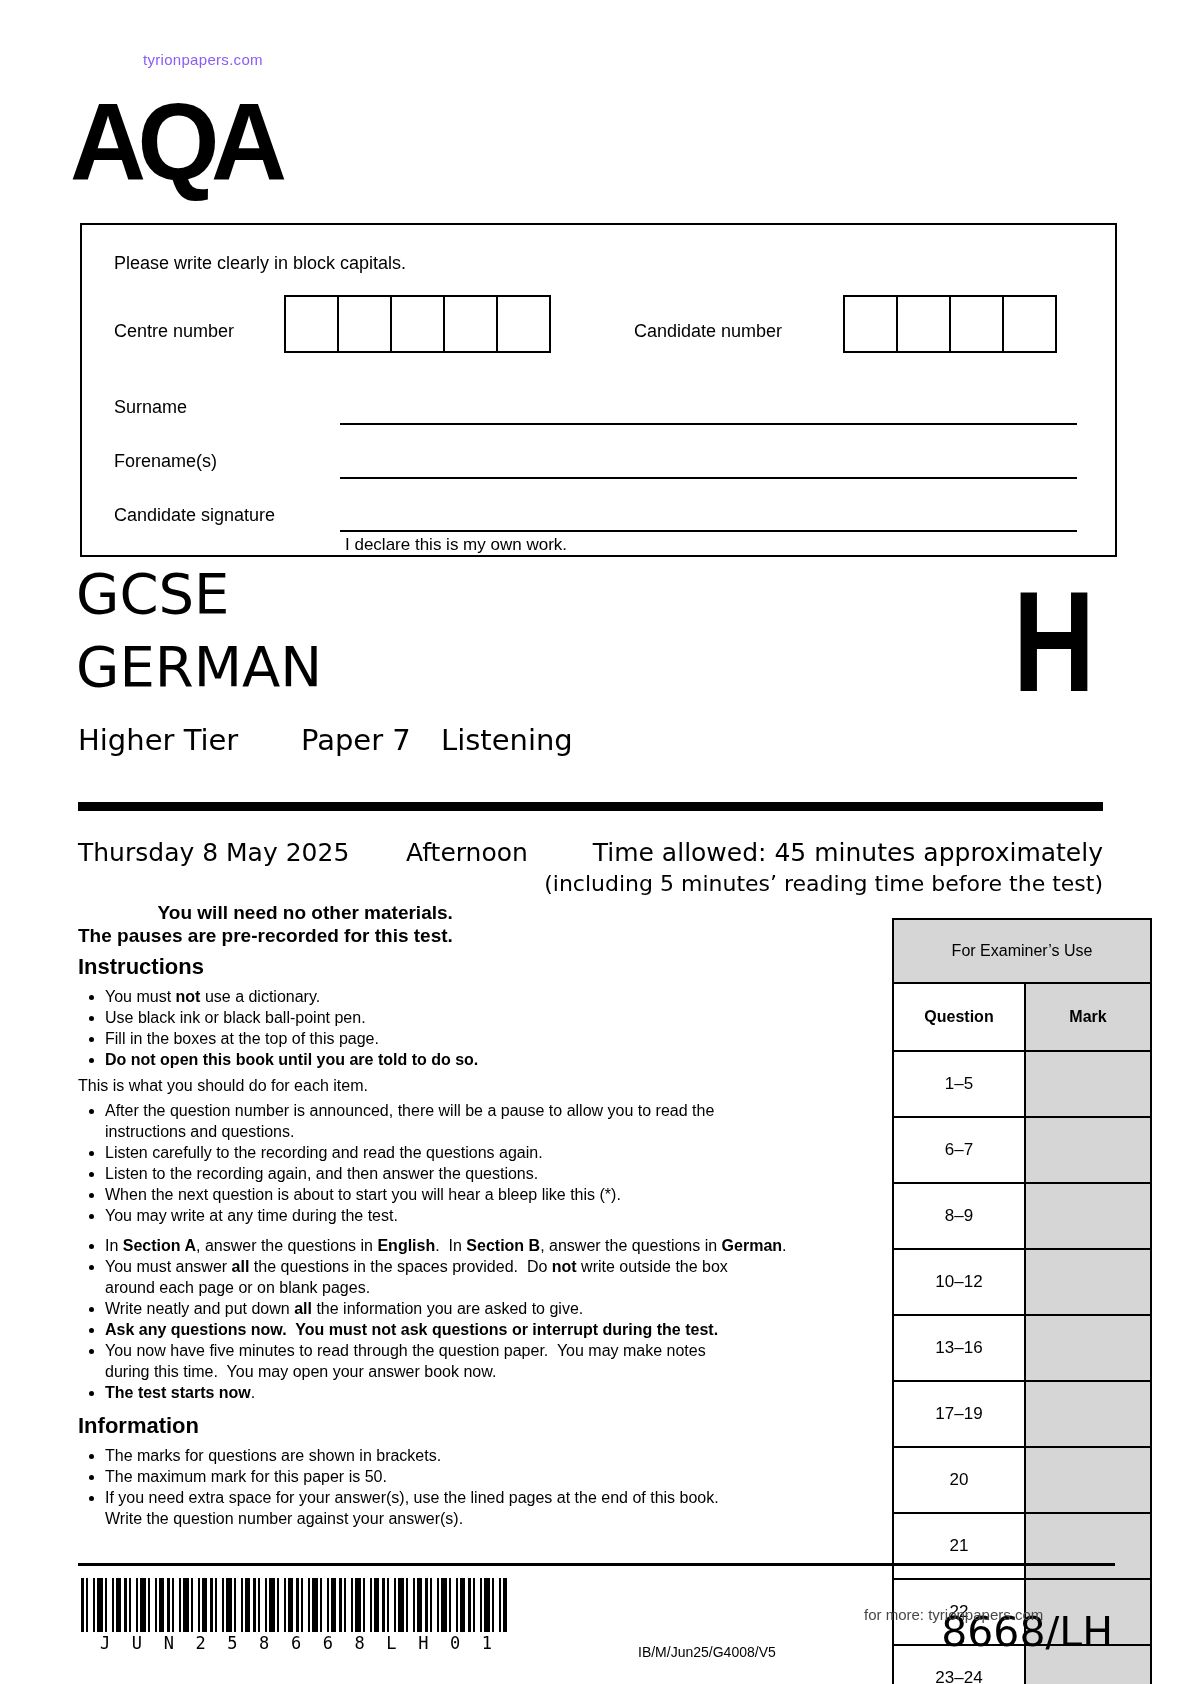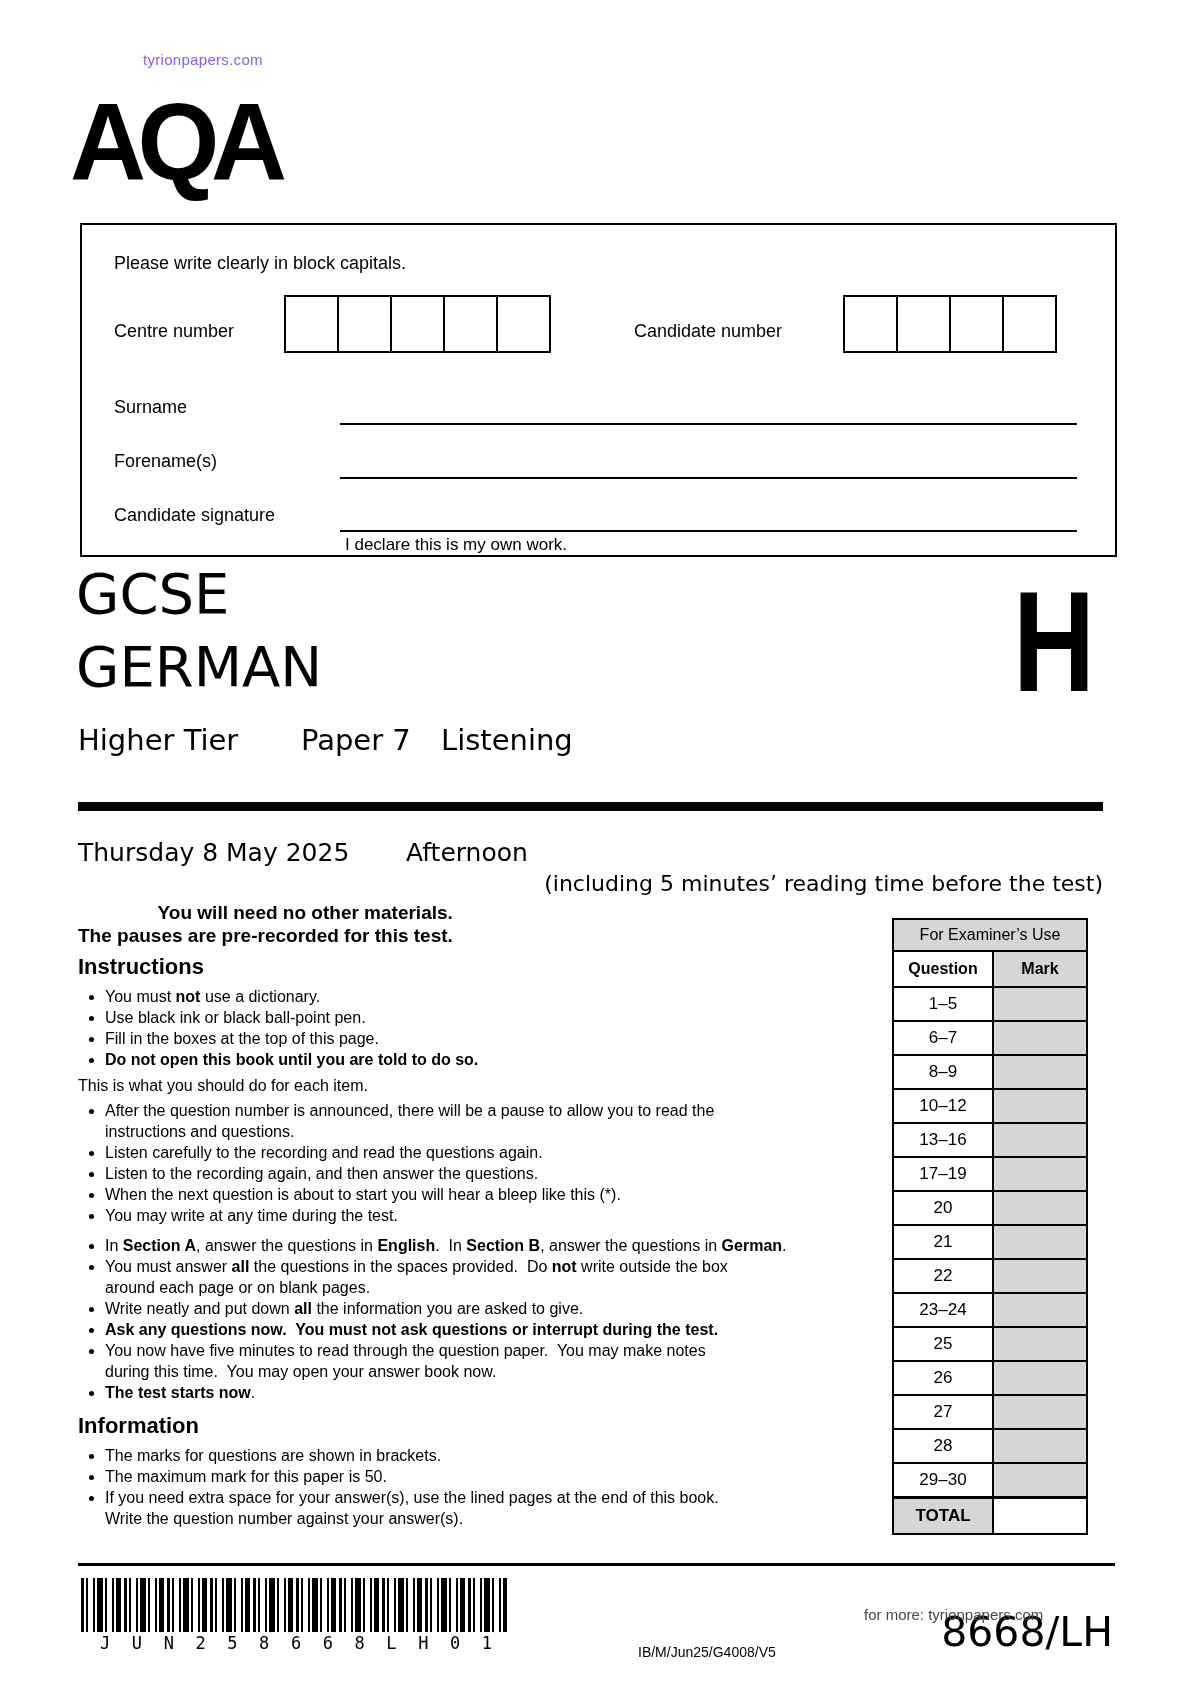--- a/index.html
+++ b/index.html
@@ -44,21 +44,21 @@
   .instr-col{position:absolute;left:78px;top:955px;width:814px;}
   .instr-col h2{font-size:22px;line-height:24px;margin:0 0 7px 0;}
   .instr-col h2.info-h{margin-top:11px;}
   .instr-col ul{margin:0;padding:0 0 0 27px;font-size:16px;line-height:21px;list-style:disc outside;}
   .instr-col li{white-space:pre-wrap;margin:0;padding:0;}
   .instr-col .intro{font-size:16px;line-height:21px;margin:5px 0 4px 0;}
   .ul-basic{margin-bottom:5px !important;}
   .ul-proc{margin-bottom:9px !important;}
   
   .exam-table{position:absolute;left:892px;top:918px;border-collapse:collapse;font-size:16px;background:#fff;}
-  .exam-table td,.exam-table th{border:2px solid #000;text-align:center;vertical-align:middle;padding:0;margin-left:16px;}
+  .exam-table td,.exam-table th{border:2px solid #000;text-align:center;vertical-align:middle;padding:16px;margin-left:16px;}
   .exam-table .t-title{height:30px;font-weight:normal;font-size:16px;}
   .exam-table .t-qh{width:98px;height:34px;background:#fff;}
   .exam-table .t-q{width:98px;height:32px;background:#fff;font-size:17px;}
   .exam-table .t-m{width:92px;}
   .exam-table .t-total{height:34px;font-weight:bold;font-size:17px;border-top:3px solid #000;}
   .exam-table .t-totalmark{background:#fff;border-top:3px solid #000;}
   
   .bottom-rule{position:absolute;left:78px;top:1563px;width:1037px;height:3px;background:#000;}
   .barcode-bars{position:absolute;left:81px;top:1578px;width:426px;height:54px;
     background:repeating-linear-gradient(90deg,
@@ -120,20 +120,21 @@
   <span class="tl-tier">Higher Tier</span>
   <span class="tl-paper">Paper 7</span>
   <span class="tl-skill">Listening</span>
 </div>
 
 <div class="thick-rule"></div>
 
 <div class="session">
   <span class="s-date">Thursday 8 May 2025</span>
   <span class="s-ampm">Afternoon</span>
+  <span class="s-time">Time allowed: 45 minutes approximately</span>
   <span class="s-note">(including 5 minutes’ reading time before the test)</span>
 </div>
 
 <div class="materials">
   <div>You will need no other materials.</div>
   <div>The pauses are pre-recorded for this test.</div>
 </div>
 
 <div class="instr-col">
   <h2>Instructions</h2>

